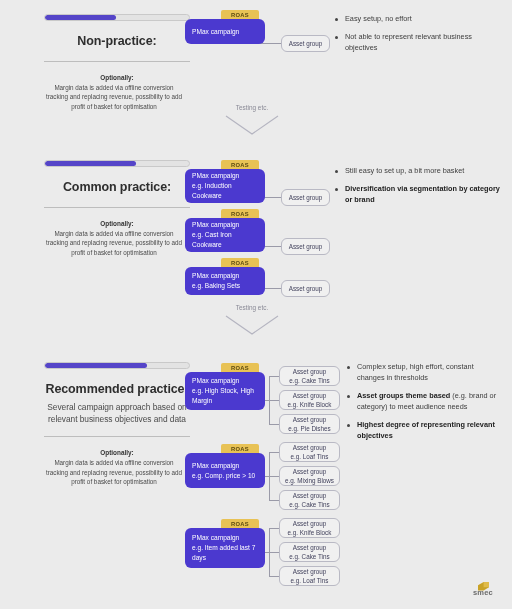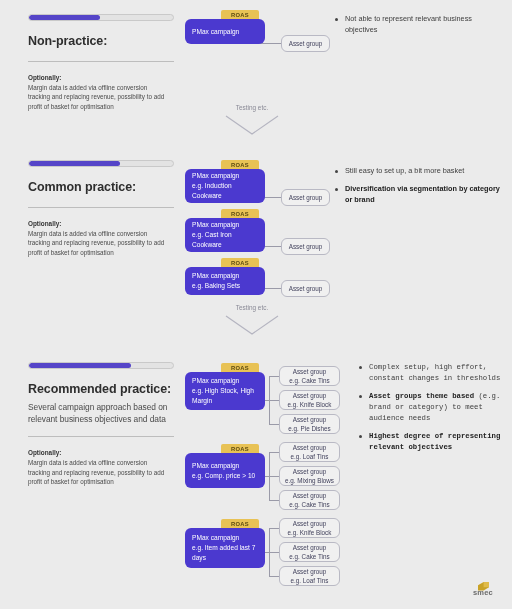--- a/index.html
+++ b/index.html
@@ -26,22 +26,23 @@
     left: 0;
     width: 512px;
   }
   .s1 { top: 0; }
   .s2 { top: 146px; }
   .s3 { top: 348px; }
 
   
   .left-col {
     position: absolute;
-    left: 28px;
+    left: 44px;
     width: 146px;
+    text-align: center;
   }
 
   .progress-track {
     width: 146px;
     height: 7px;
     background: #e3e3e3;
     border: 1px solid #c9c9c9;
     border-radius: 4px;
     box-sizing: border-box;
     overflow: hidden;
@@ -244,20 +245,23 @@
           <span class="ctext">PMax campaign</span>
         </div>
       </div>
       <div class="asset-box" style="left:96px; top:25px; width:49px; height:17px;">
         <span>Asset group</span>
       </div>
     </div>
 
     <div class="bullets" style="left:334px; top:14px;">
       <div class="bullet">
+        <span>Easy setup, no effort</span>
+      </div>
+      <div class="bullet">
         <span>Not able to represent relevant business objectives</span>
       </div>
     </div>
   </div>
 
   <div class="testing" style="left:207px; top:104px;">
     <div class="testing-label">Testing etc.</div>
     <svg class="chevron" viewBox="0 0 56 22">
       <polyline points="2,2 28,20 54,2" fill="none" stroke="#b4b4c0" stroke-width="1.2"></polyline>
     </svg>
@@ -415,21 +419,21 @@
       <div class="asset-box" style="left:94px; top:182px; width:61px; height:20px;">
         <span>Asset group</span>
         <span>e.g. Cake Tins</span>
       </div>
       <div class="asset-box" style="left:94px; top:206px; width:61px; height:20px;">
         <span>Asset group</span>
         <span>e.g. Loaf Tins</span>
       </div>
     </div>
 
-    <div class="bullets" style="left:358px; top:14px; width:155px;font-family:Liberation Mono, monospace;">
+    <div class="bullets" style="left:346px; top:14px; width:155px;">
       <div class="bullet">
         <span>Complex setup, high effort, constant changes in thresholds</span>
       </div>
       <div class="bullet">
         <b>Asset groups theme based </b><span>(e.g. brand or category) to meet audience needs</span>
       </div>
       <div class="bullet">
         <b>Highest degree of representing relevant objectives</b>
       </div>
     </div>

